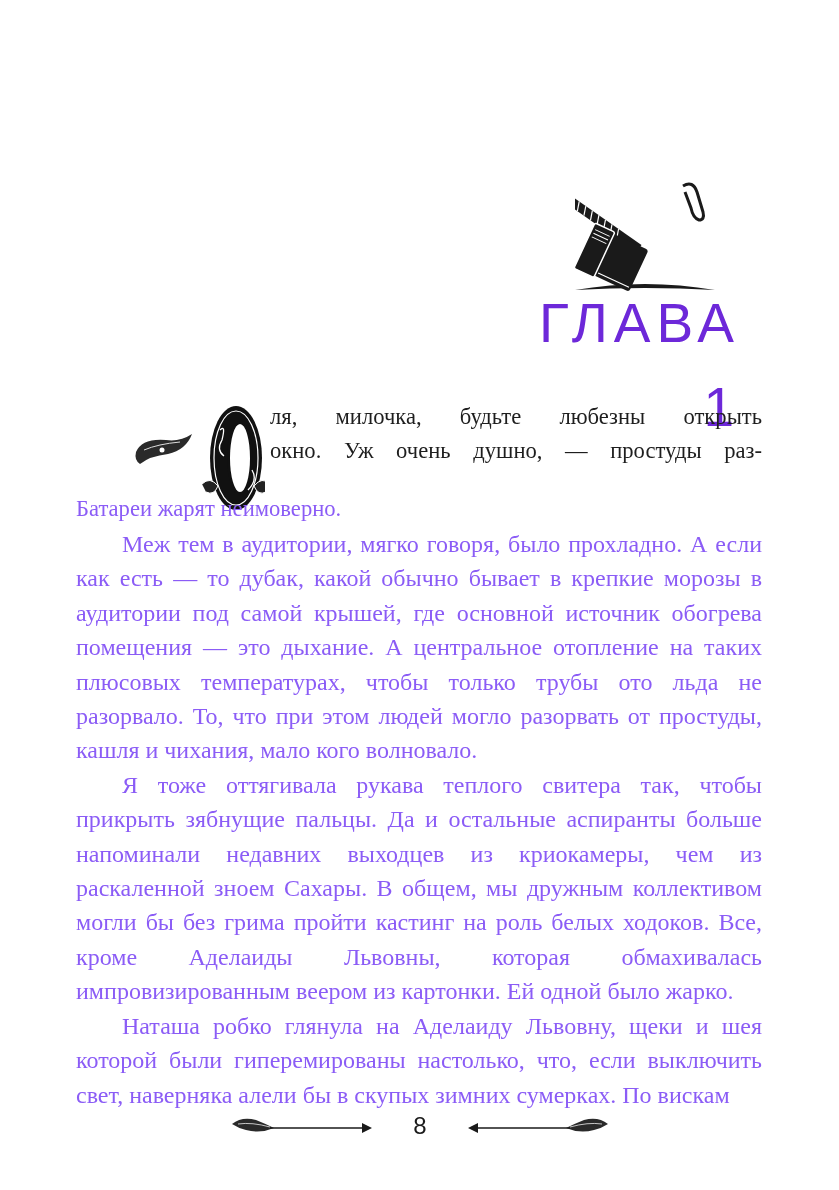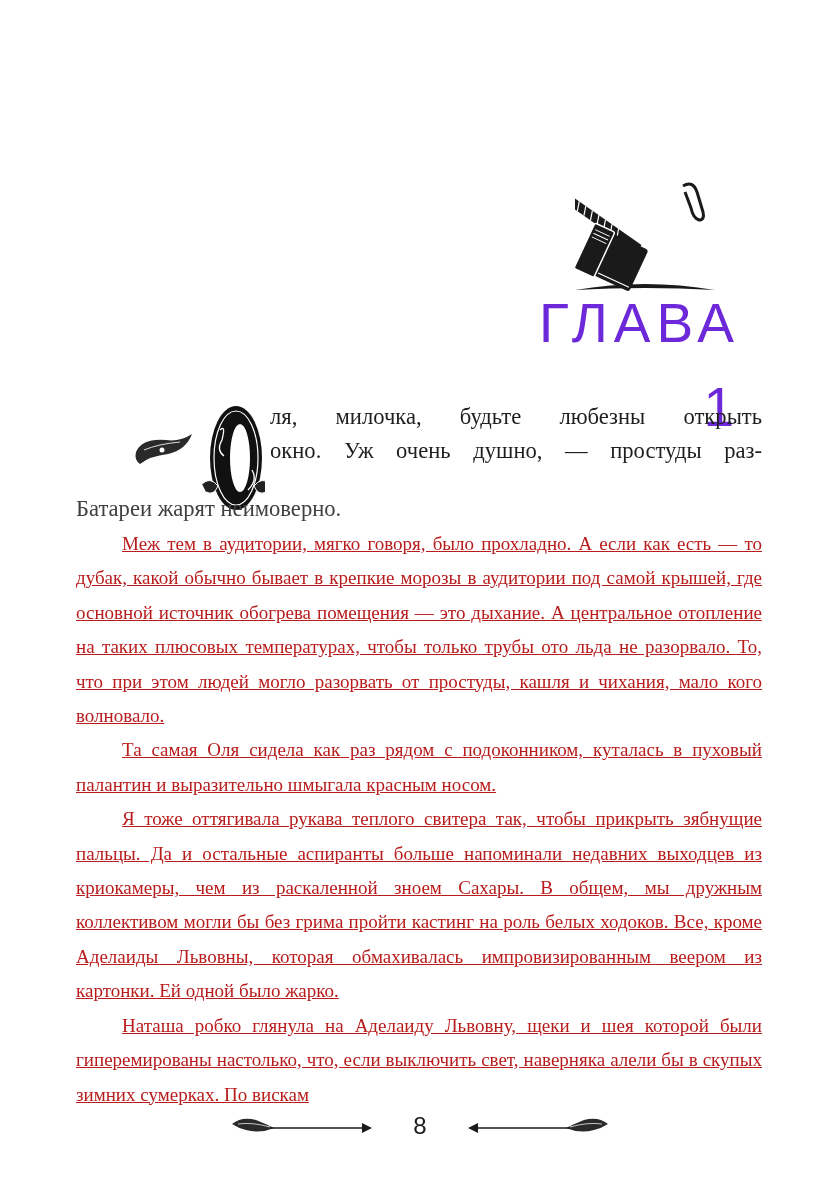--- a/index.html
+++ b/index.html
@@ -1,24 +1,24 @@
 <!DOCTYPE html>
 <html><head>
 <meta charset="utf-8">
 <style>
   html, body { margin:0; padding:0; background:#ffffff; }
   body { width:839px; height:1190px; position:relative; overflow:hidden; font-family:"Liberation Serif","DejaVu Serif",serif; color:#1a1a1a; }
   .hammer { position:absolute; left:575px; top:178px; width:140px; height:118px; }
   .chapter-title { position:absolute; left:520px; top:281px; width:220px; text-align:right; font-size:55px; letter-spacing:6px; line-height:84px; font-family:Liberation Sans, sans-serif; color:#6d28d9; }
   .dropcap-wrap { position:absolute; left:130px; top:392px; width:135px; height:120px; }
-  .text { position:absolute; left:76px; width:686px; font-size:19px; line-height:34.4px; text-align:justify; color:#b91c1c;text-decoration:underline; }
+  .text { position:absolute; left:76px; width:686px; font-size:24px; line-height:34.4px; text-align:justify; color:#8b5cf6; }
   .text p { margin:0; text-indent:46px; }
   .first-block { position:absolute; left:270px; top:400px; width:492px; font-size:22.6px; line-height:34.4px; text-align:justify; color:#1e1e1e; }
   .first-block span.l { display:block; text-align-last:justify; }
-  .first-tail { position:absolute; left:76px; top:492px; font-size:22.6px; line-height:34.4px; color:#404040; }
+  .first-tail { position:absolute; left:76px; top:492px; font-size:22.6px; line-height:34.4px; color:#8b5cf6; }
   .footer { position:absolute; left:230px; top:1108px; width:380px; height:36px; }
   .page-num { position:absolute; left:0; width:100%; top:0; text-align:center; font-family:"Liberation Sans","DejaVu Sans",sans-serif; font-size:24px; line-height:36px; color:#1a1a1a; }
 </style>
 </head>
 <body>
 
 <svg class="hammer" viewBox="0 0 140 118">
 
   <path d="M0 112 Q70 100 140 112 Q70 108 0 112 Z" fill="#1a1a1a"></path>
 
@@ -74,21 +74,20 @@
 </div>
 
 <div class="first-block">
   <span class="l">ля, милочка, будьте любезны открыть</span>
   <span class="l">окно. Уж очень душно, — простуды раз-</span>
 </div>
 <div class="first-tail">Батареи жарят неимоверно.</div>
 
 <div class="text" style="top:527px;">
   <p>Меж тем в аудитории, мягко говоря, было прохладно. А если как есть — то дубак, какой обычно бывает в крепкие морозы в аудитории под самой крышей, где основной источник обогрева помещения — это дыхание. А центральное отопление на таких плюсовых температурах, чтобы только трубы ото льда не разорвало. То, что при этом людей могло разорвать от простуды, кашля и чихания, мало кого волновало.</p>
-  <p>Та самая Оля сидела как раз рядом с подоконником, куталась в пуховый палантин и выразительно шмыгала красным носом.</p>
   <p>Я тоже оттягивала рукава теплого свитера так, чтобы прикрыть зябнущие пальцы. Да и остальные аспиранты больше напоминали недавних выходцев из криокамеры, чем из раскаленной зноем Сахары. В общем, мы дружным коллективом могли бы без грима пройти кастинг на роль белых ходоков. Все, кроме Аделаиды Львовны, которая обмахивалась импровизированным веером из картонки. Ей одной было жарко.</p>
   <p>Наташа робко глянула на Аделаиду Львовну, щеки и шея которой были гиперемированы настолько, что, если выключить свет, наверняка алели бы в скупых зимних сумерках. По вискам</p>
 </div>
 
 <div class="footer">
   <svg style="position:absolute;left:0;top:4px;" width="145" height="28" viewBox="0 0 145 28">
     <path d="M2 12 Q12 4 26 8 Q36 12 44 16 Q30 22 16 18 Q8 16 2 12 Z" fill="#2a2a2a"></path>
     <path d="M8 12 Q22 10 40 15" stroke="#eee" stroke-width="0.8" fill="none"></path>
     <line x1="40" y1="16" x2="132" y2="16" stroke="#1a1a1a" stroke-width="1.4"></line>
     <path d="M132 11 L142 16 L132 21 Z" fill="#1a1a1a"></path>

